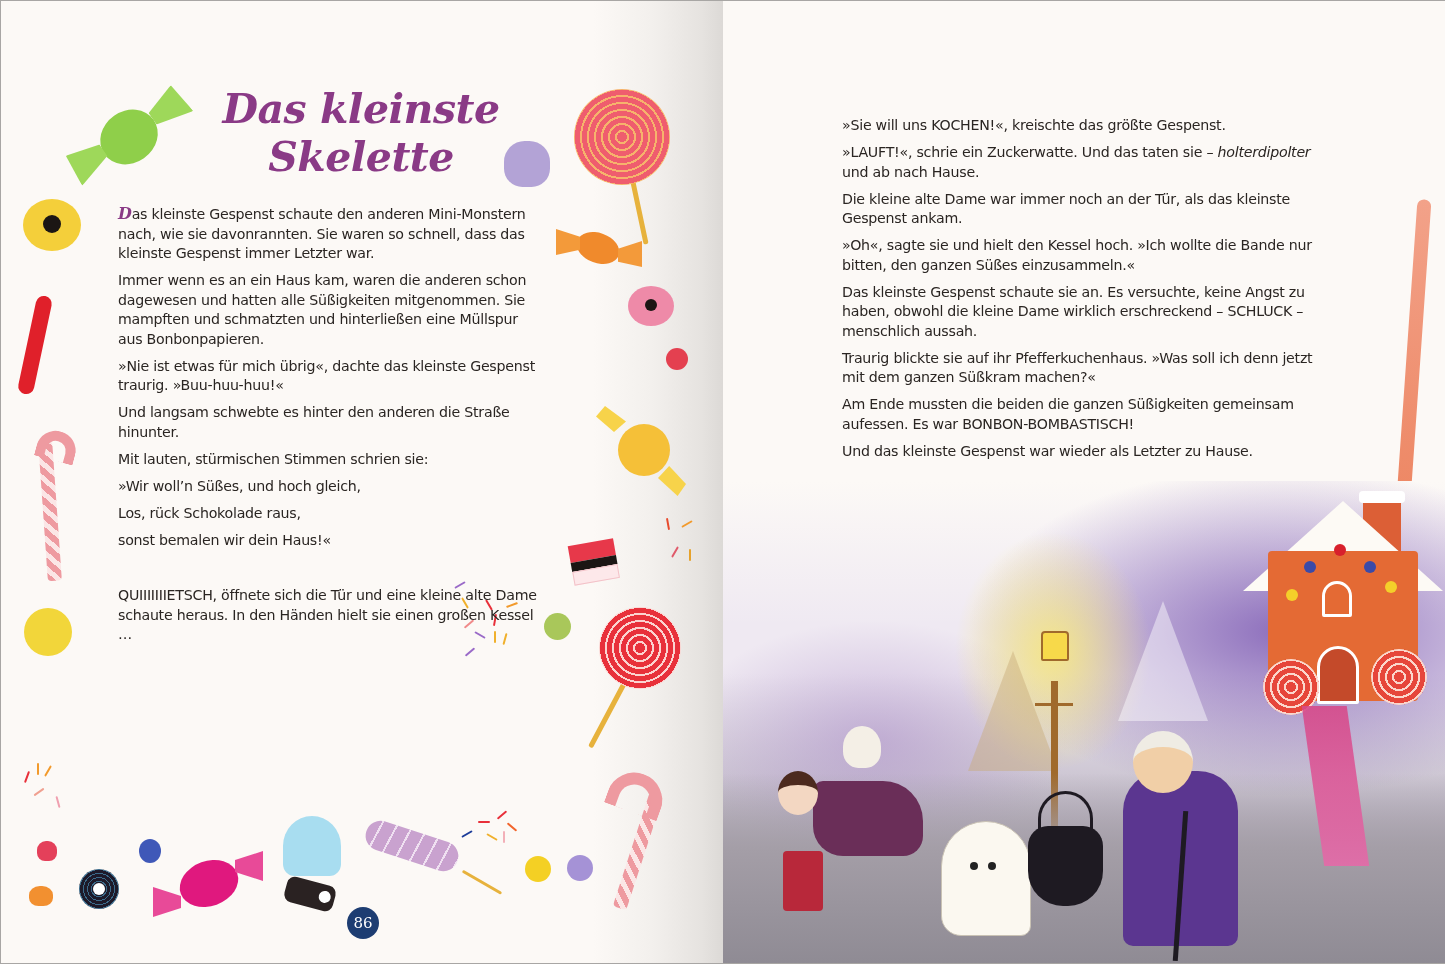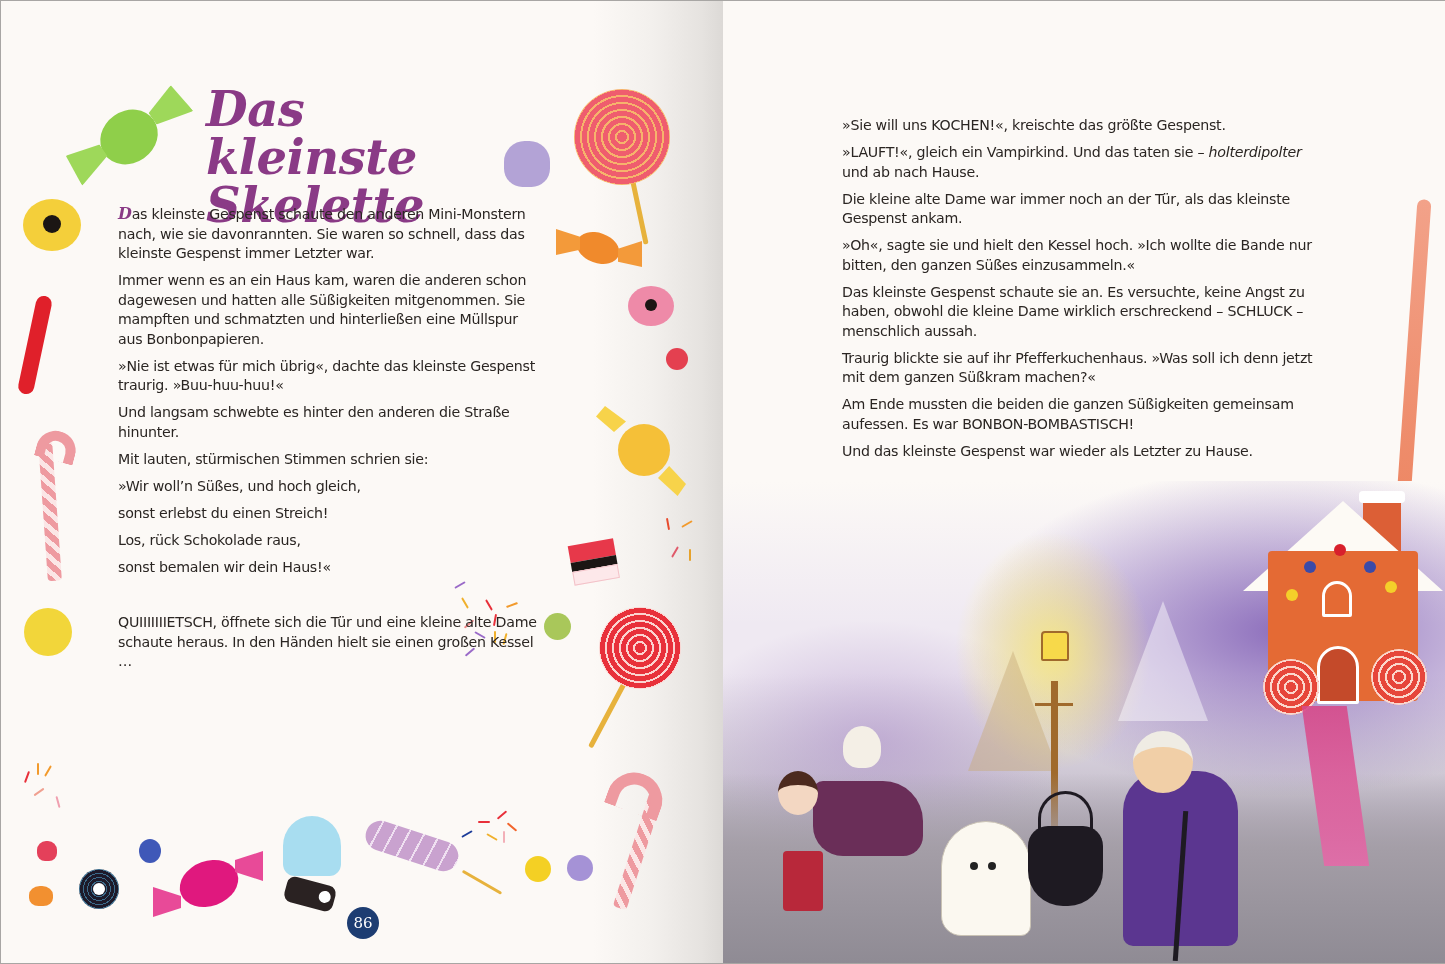--- a/index.html
+++ b/index.html
@@ -5,23 +5,23 @@
   * { box-sizing: border-box; margin: 0; padding: 0; }
   html, body { width: 1445px; height: 964px; overflow: hidden; background: #fcf9f6; }
   body { position: relative; font-family: "Liberation Sans", "DejaVu Sans", sans-serif; color: #2a2522; }
 
   .spread { position: absolute; left: 0; top: 0; width: 1445px; height: 964px; border: 1px solid #a8a6a4; background: #fcf9f6; }
 
   .page-left { position: absolute; left: 0; top: 0; width: 722px; height: 962px;
     background: linear-gradient(90deg, #fcf9f6 0%, #fcf9f6 82%, #f3f0ed 90%, #e6e3e0 97%, #dcd9d6 100%); }
   .page-right { position: absolute; left: 722px; top: 0; width: 722px; height: 962px; background: #fcf9f6; }
 
-  .title { position: absolute; left: 205px; top: 84px; width: 310px; text-align: left;
+  .title { position: absolute; left: 205px; top: 84px; width: 310px; text-align: center;
     font-family: "DejaVu Serif", serif; font-style: italic; font-weight: bold; color: #8a3a86;
-    font-size: 48px; line-height: 48px; letter-spacing: -0.5px; }
+    font-size: 41px; line-height: 48px; letter-spacing: -0.5px; }
 
   .text { position: absolute; font-family: "DejaVu Sans", sans-serif; font-size: 14.2px; line-height: 19.5px; color: #2a2522; letter-spacing: -0.25px; }
   .text p { margin-bottom: 7.5px; }
   .text p.verse { margin-bottom: 7.5px; line-height: 19.5px; }
   .text p.gap { margin-top: 36px; }
   .dropcap { color: #8a3a86; font-family: "DejaVu Serif", serif; font-style: italic; font-weight: bold; font-size: 16px; }
   .left-text { left: 117px; top: 203px; width: 420px; }
   .right-text { left: 841px; top: 115px; width: 478px; }
   em { font-style: italic; }
 
@@ -180,34 +180,33 @@
       <div>Skelette</div>
     </div>
 
     <div class="text left-text">
       <p><span class="dropcap">D</span><span>as kleinste Gespenst schaute den anderen Mini-Monstern nach, wie sie davonrannten. Sie waren so schnell, dass das kleinste Gespenst immer Letzter war.</span></p>
       <p>Immer wenn es an ein Haus kam, waren die anderen schon dagewesen und hatten alle Süßigkeiten mitgenommen. Sie mampften und schmatzten und hinterließen eine Müllspur aus Bonbonpapieren.</p>
       <p>»Nie ist etwas für mich übrig«, dachte das kleinste Gespenst traurig. »Buu-huu-huu!«</p>
       <p>Und langsam schwebte es hinter den anderen die Straße hinunter.</p>
       <p>Mit lauten, stürmischen Stimmen schrien sie:</p>
       <p class="verse">»Wir woll’n Süßes, und hoch gleich,</p>
-      <p class="verse">sonst erlebst du einen Streich!</p>
       <p class="verse">Los, rück Schokolade raus,</p>
       <p class="verse">sonst bemalen wir dein Haus!«</p>
       <p class="gap">QUIIIIIIIETSCH, öffnete sich die Tür und eine kleine alte Dame schaute heraus. In den Händen hielt sie einen großen Kessel …</p>
     </div>
 
     <div class="page-num">86</div>
   </div>
 
   <div class="page-right"></div>
 
   <div class="text right-text">
     <p>»Sie will uns KOCHEN!«, kreischte das größte Gespenst.</p>
-    <p><span>»LAUFT!«, gleich ein Vampirkind. Und das taten sie – </span><em>holterdipolter</em><span> und ab nach Hause.</span></p>
+    <p><span>»LAUFT!«, schrie ein Zuckerwatte. Und das taten sie – </span><em>holterdipolter</em><span> und ab nach Hause.</span></p>
     <p>Die kleine alte Dame war immer noch an der Tür, als das kleinste Gespenst ankam.</p>
     <p>»Oh«, sagte sie und hielt den Kessel hoch. »Ich wollte die Bande nur bitten, den ganzen Süßes einzusammeln.«</p>
     <p>Das kleinste Gespenst schaute sie an. Es versuchte, keine Angst zu haben, obwohl die kleine Dame wirklich erschreckend – SCHLUCK – menschlich aussah.</p>
     <p>Traurig blickte sie auf ihr Pfefferkuchenhaus. »Was soll ich denn jetzt mit dem ganzen Süßkram machen?«</p>
     <p>Am Ende mussten die beiden die ganzen Süßigkeiten gemeinsam aufessen. Es war BONBON-BOMBASTISCH!</p>
     <p>Und das kleinste Gespenst war wieder als Letzter zu Hause.</p>
   </div>
 
   <div class="smoke"></div>
 

